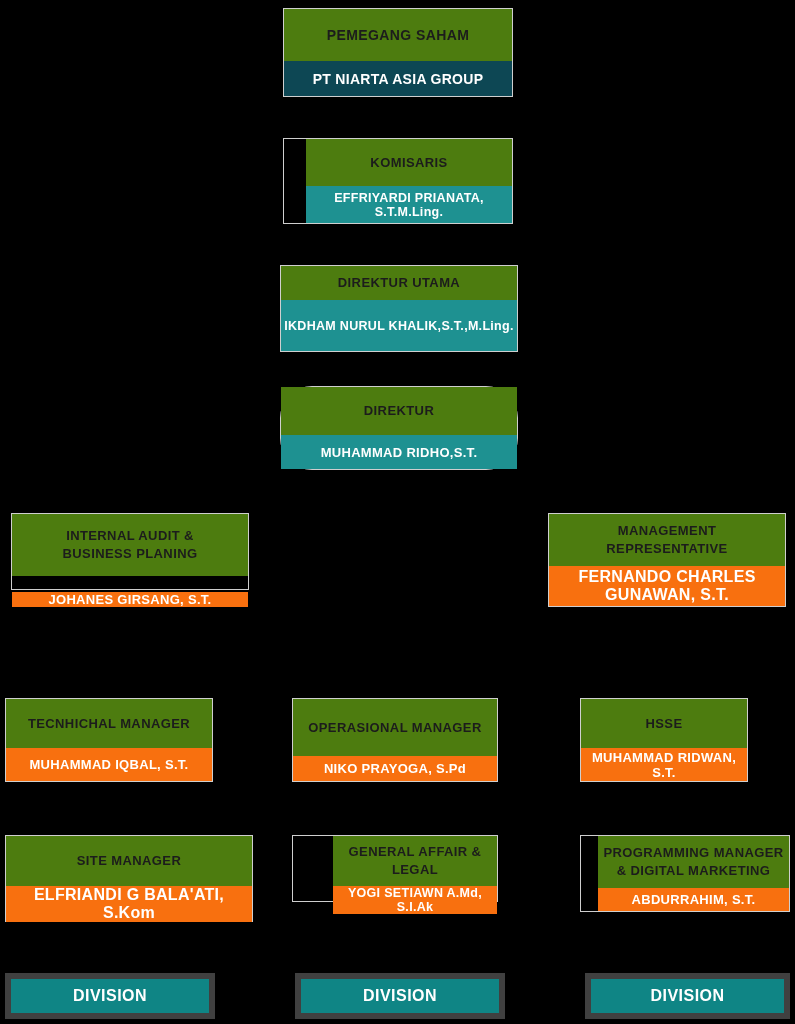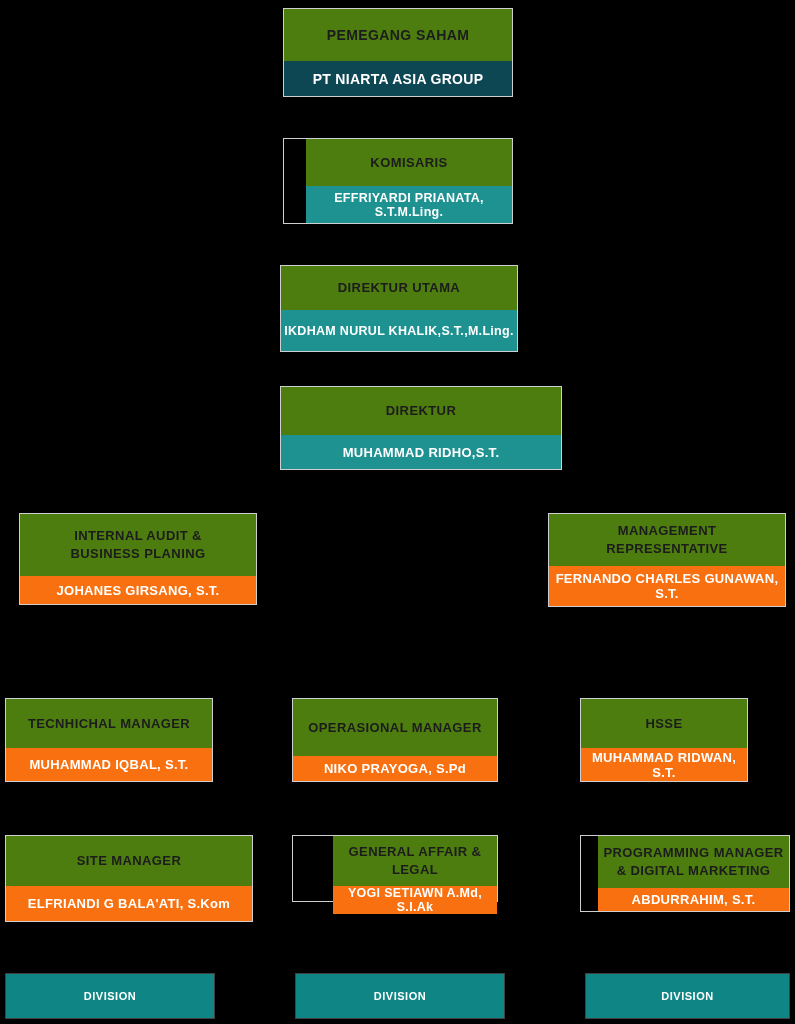--- a/index.html
+++ b/index.html
@@ -41,62 +41,62 @@
     font-weight: bold;
     font-size: 13px;
     letter-spacing: 0.3px;
     flex: 1 1 auto;
     padding: 0 3px;
   }
   .c-dark-teal { background: #0D4754; }
   .c-teal      { background: #1E9191; }
   .c-orange    { background: #F8700F; }
   .c-div-teal  { background: #0F8585; }
-  .fs12 { font-size: 13px; }
+  .fs12 { font-size: 16px; }
   .fs12_5 { font-size: 12.5px; }
   .fs14 { font-size: 14px; }
   .division {
     position: absolute;
-    border: 1px solid #404040;
+    border: 6px solid #404040;
     box-sizing: border-box;
     display: flex;
     align-items: center;
     justify-content: center;
     color: #ffffff;
     font-weight: bold;
-    font-size: 11px;
+    font-size: 16px;
     letter-spacing: 0.5px;
   }
 </style>
 </head>
 <body>
 
 <div class="canvas">
 
   <div class="node" style="left:283px; top:8px; width:230px; height:89px;">
     <div class="box-title fs14" style="height:52px;">PEMEGANG SAHAM</div>
     <div class="box-name c-dark-teal fs14">PT NIARTA ASIA GROUP</div>
   </div>
 
   <div class="node" style="left:283px; top:138px; width:230px; height:86px;padding-left:22px;">
     <div class="box-title" style="height:47px;">KOMISARIS</div>
     <div class="box-name c-teal fs12_5">EFFRIYARDI PRIANATA, S.T.M.Ling.</div>
   </div>
 
   <div class="node" style="left:280px; top:265px; width:238px; height:87px;">
-    <div class="box-title" style="height:44px;">DIREKTUR UTAMA</div>
+    <div class="box-title" style="height:34px;">DIREKTUR UTAMA</div>
     <div class="box-name c-teal fs12_5">IKDHAM NURUL KHALIK,S.T.,M.Ling.</div>
   </div>
 
-  <div class="node" style="left:280px; top:386px; width:282px; height:84px;">
+  <div class="node" style="left:280px; top:386px; width:238px; height:84px;border-radius:32px;">
     <div class="box-title" style="height:48px;">DIREKTUR</div>
     <div class="box-name c-teal">MUHAMMAD RIDHO,S.T.</div>
   </div>
 
-  <div class="node" style="left:19px; top:513px; width:238px; height:92px;">
+  <div class="node" style="left:11px; top:513px; width:238px; height:77px;gap:16px;">
     <div class="box-title" style="height:62px;">INTERNAL AUDIT &amp;
 BUSINESS PLANING</div>
     <div class="box-name c-orange">JOHANES GIRSANG, S.T.</div>
   </div>
 
   <div class="node" style="left:548px; top:513px; width:238px; height:94px;">
     <div class="box-title" style="height:52px;">MANAGEMENT
 REPRESENTATIVE</div>
     <div class="box-name c-orange fs12">FERNANDO CHARLES GUNAWAN, S.T.</div>
   </div>

